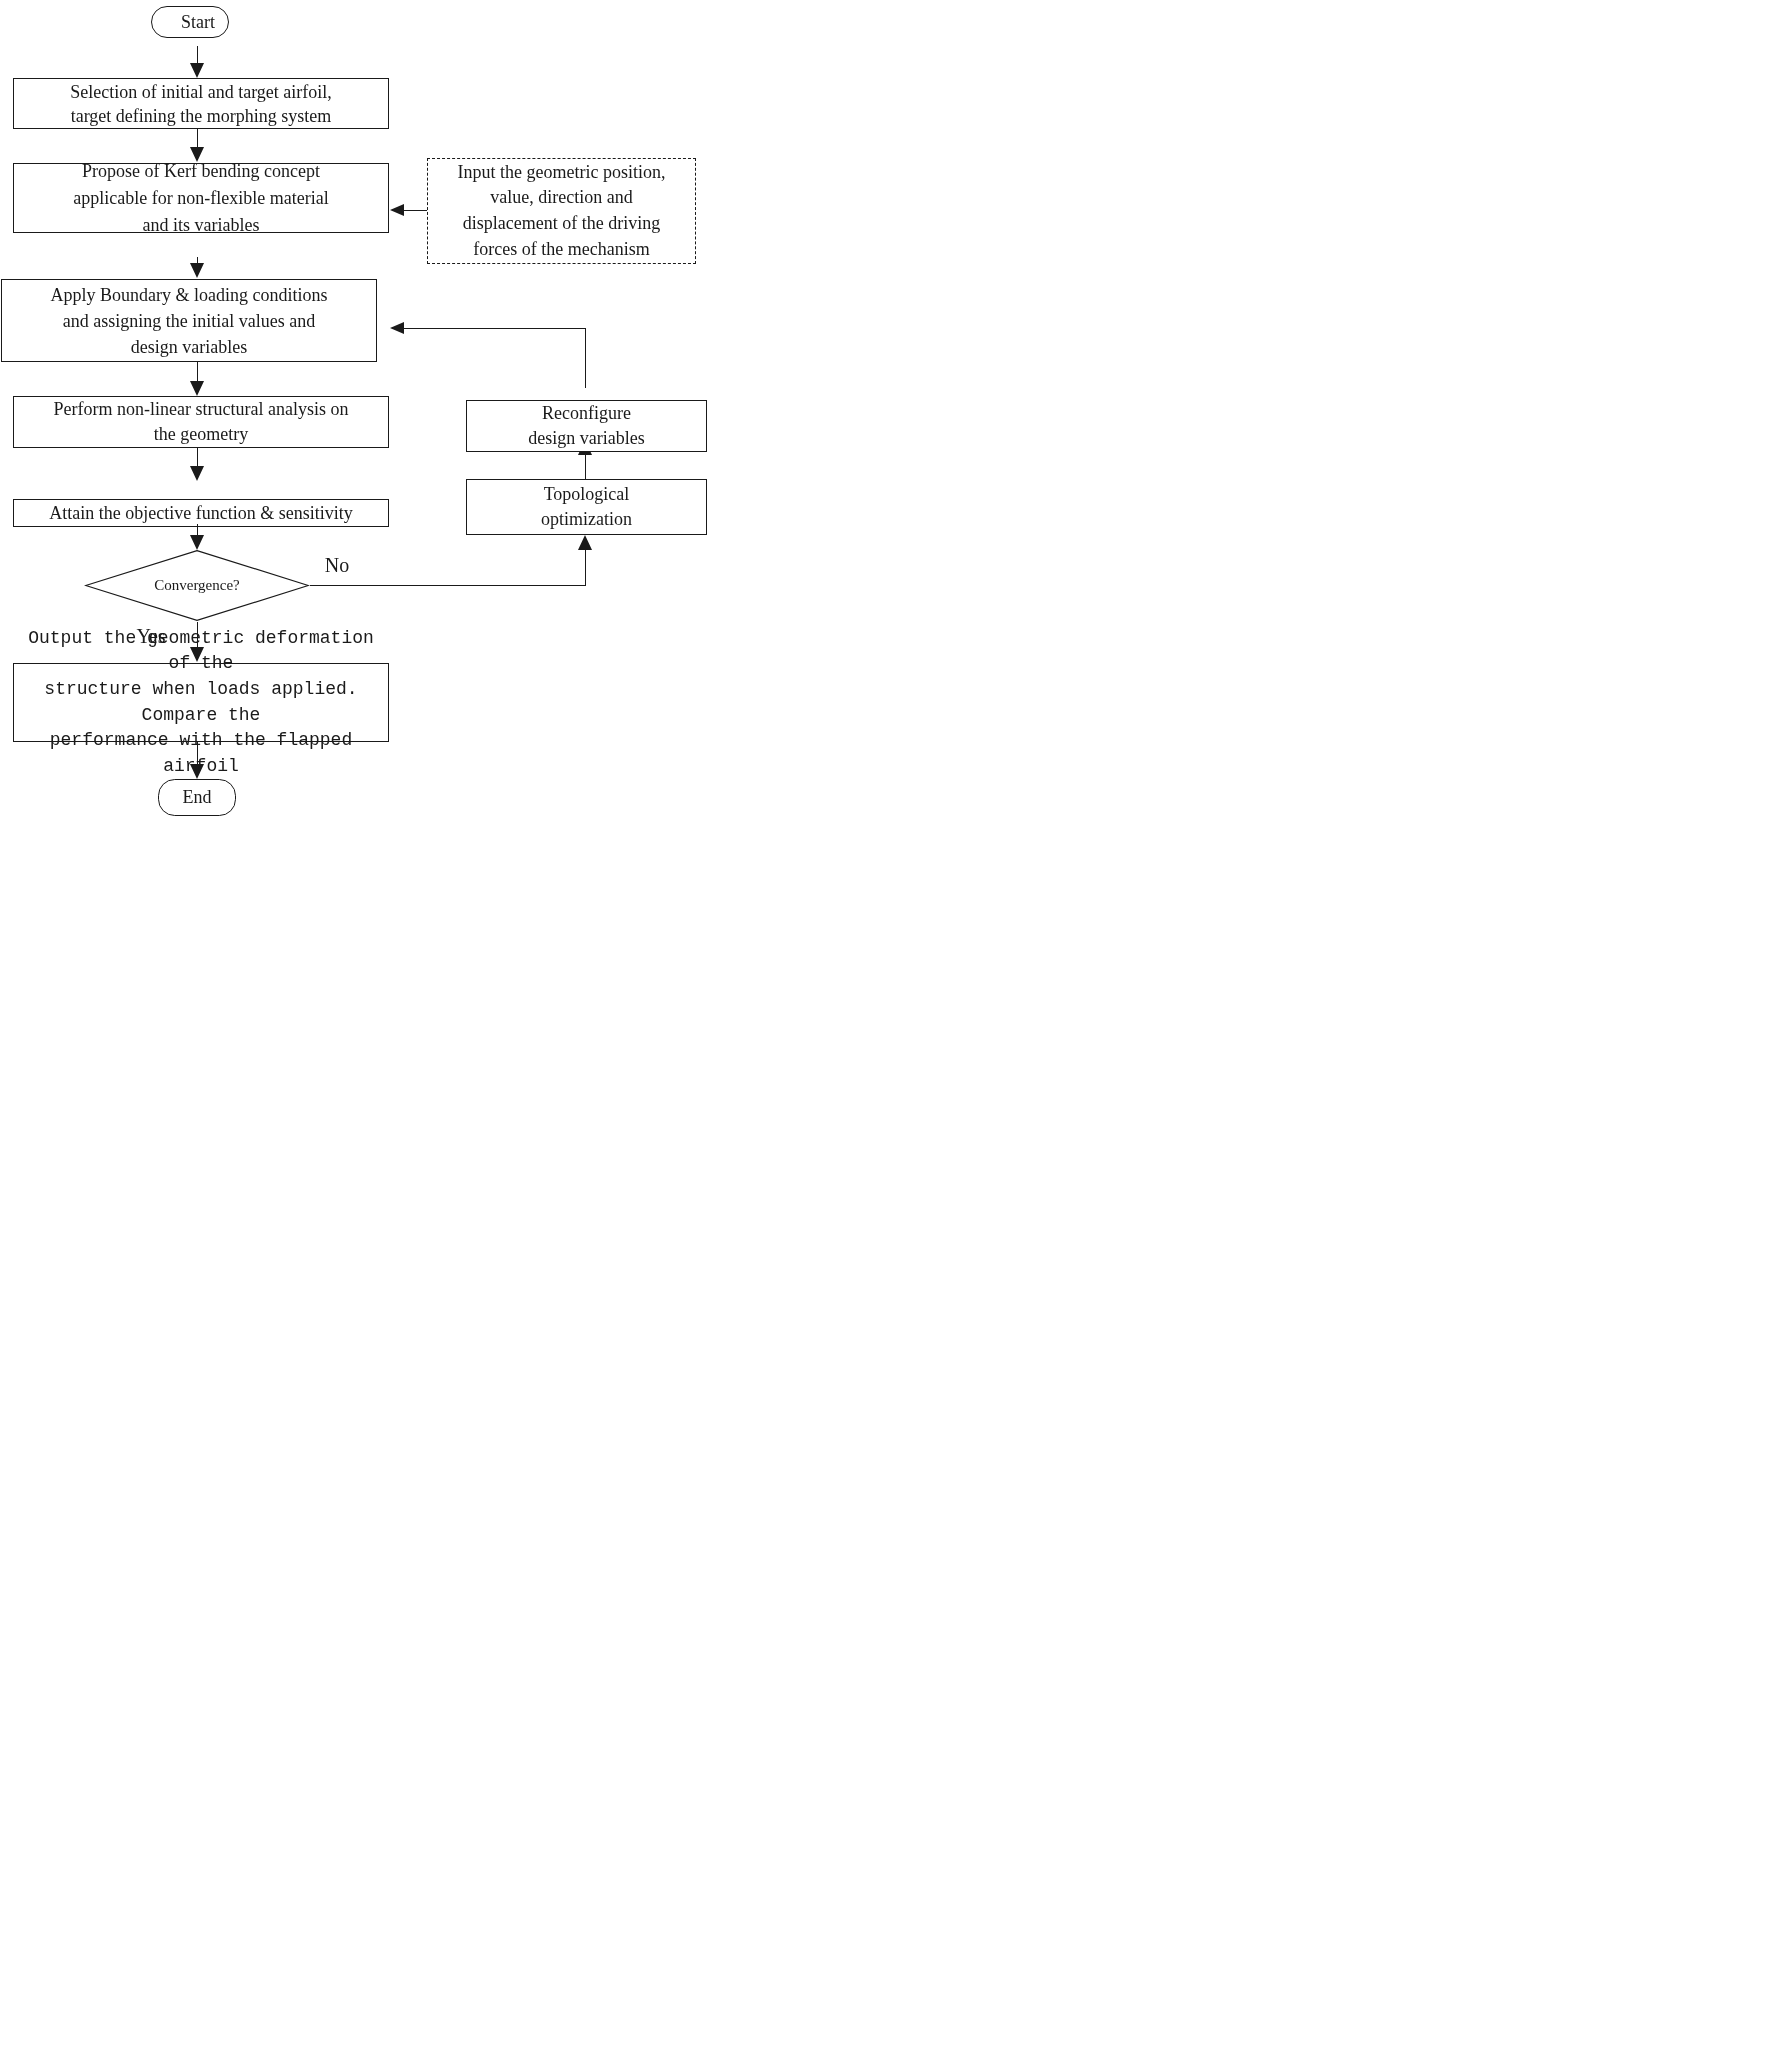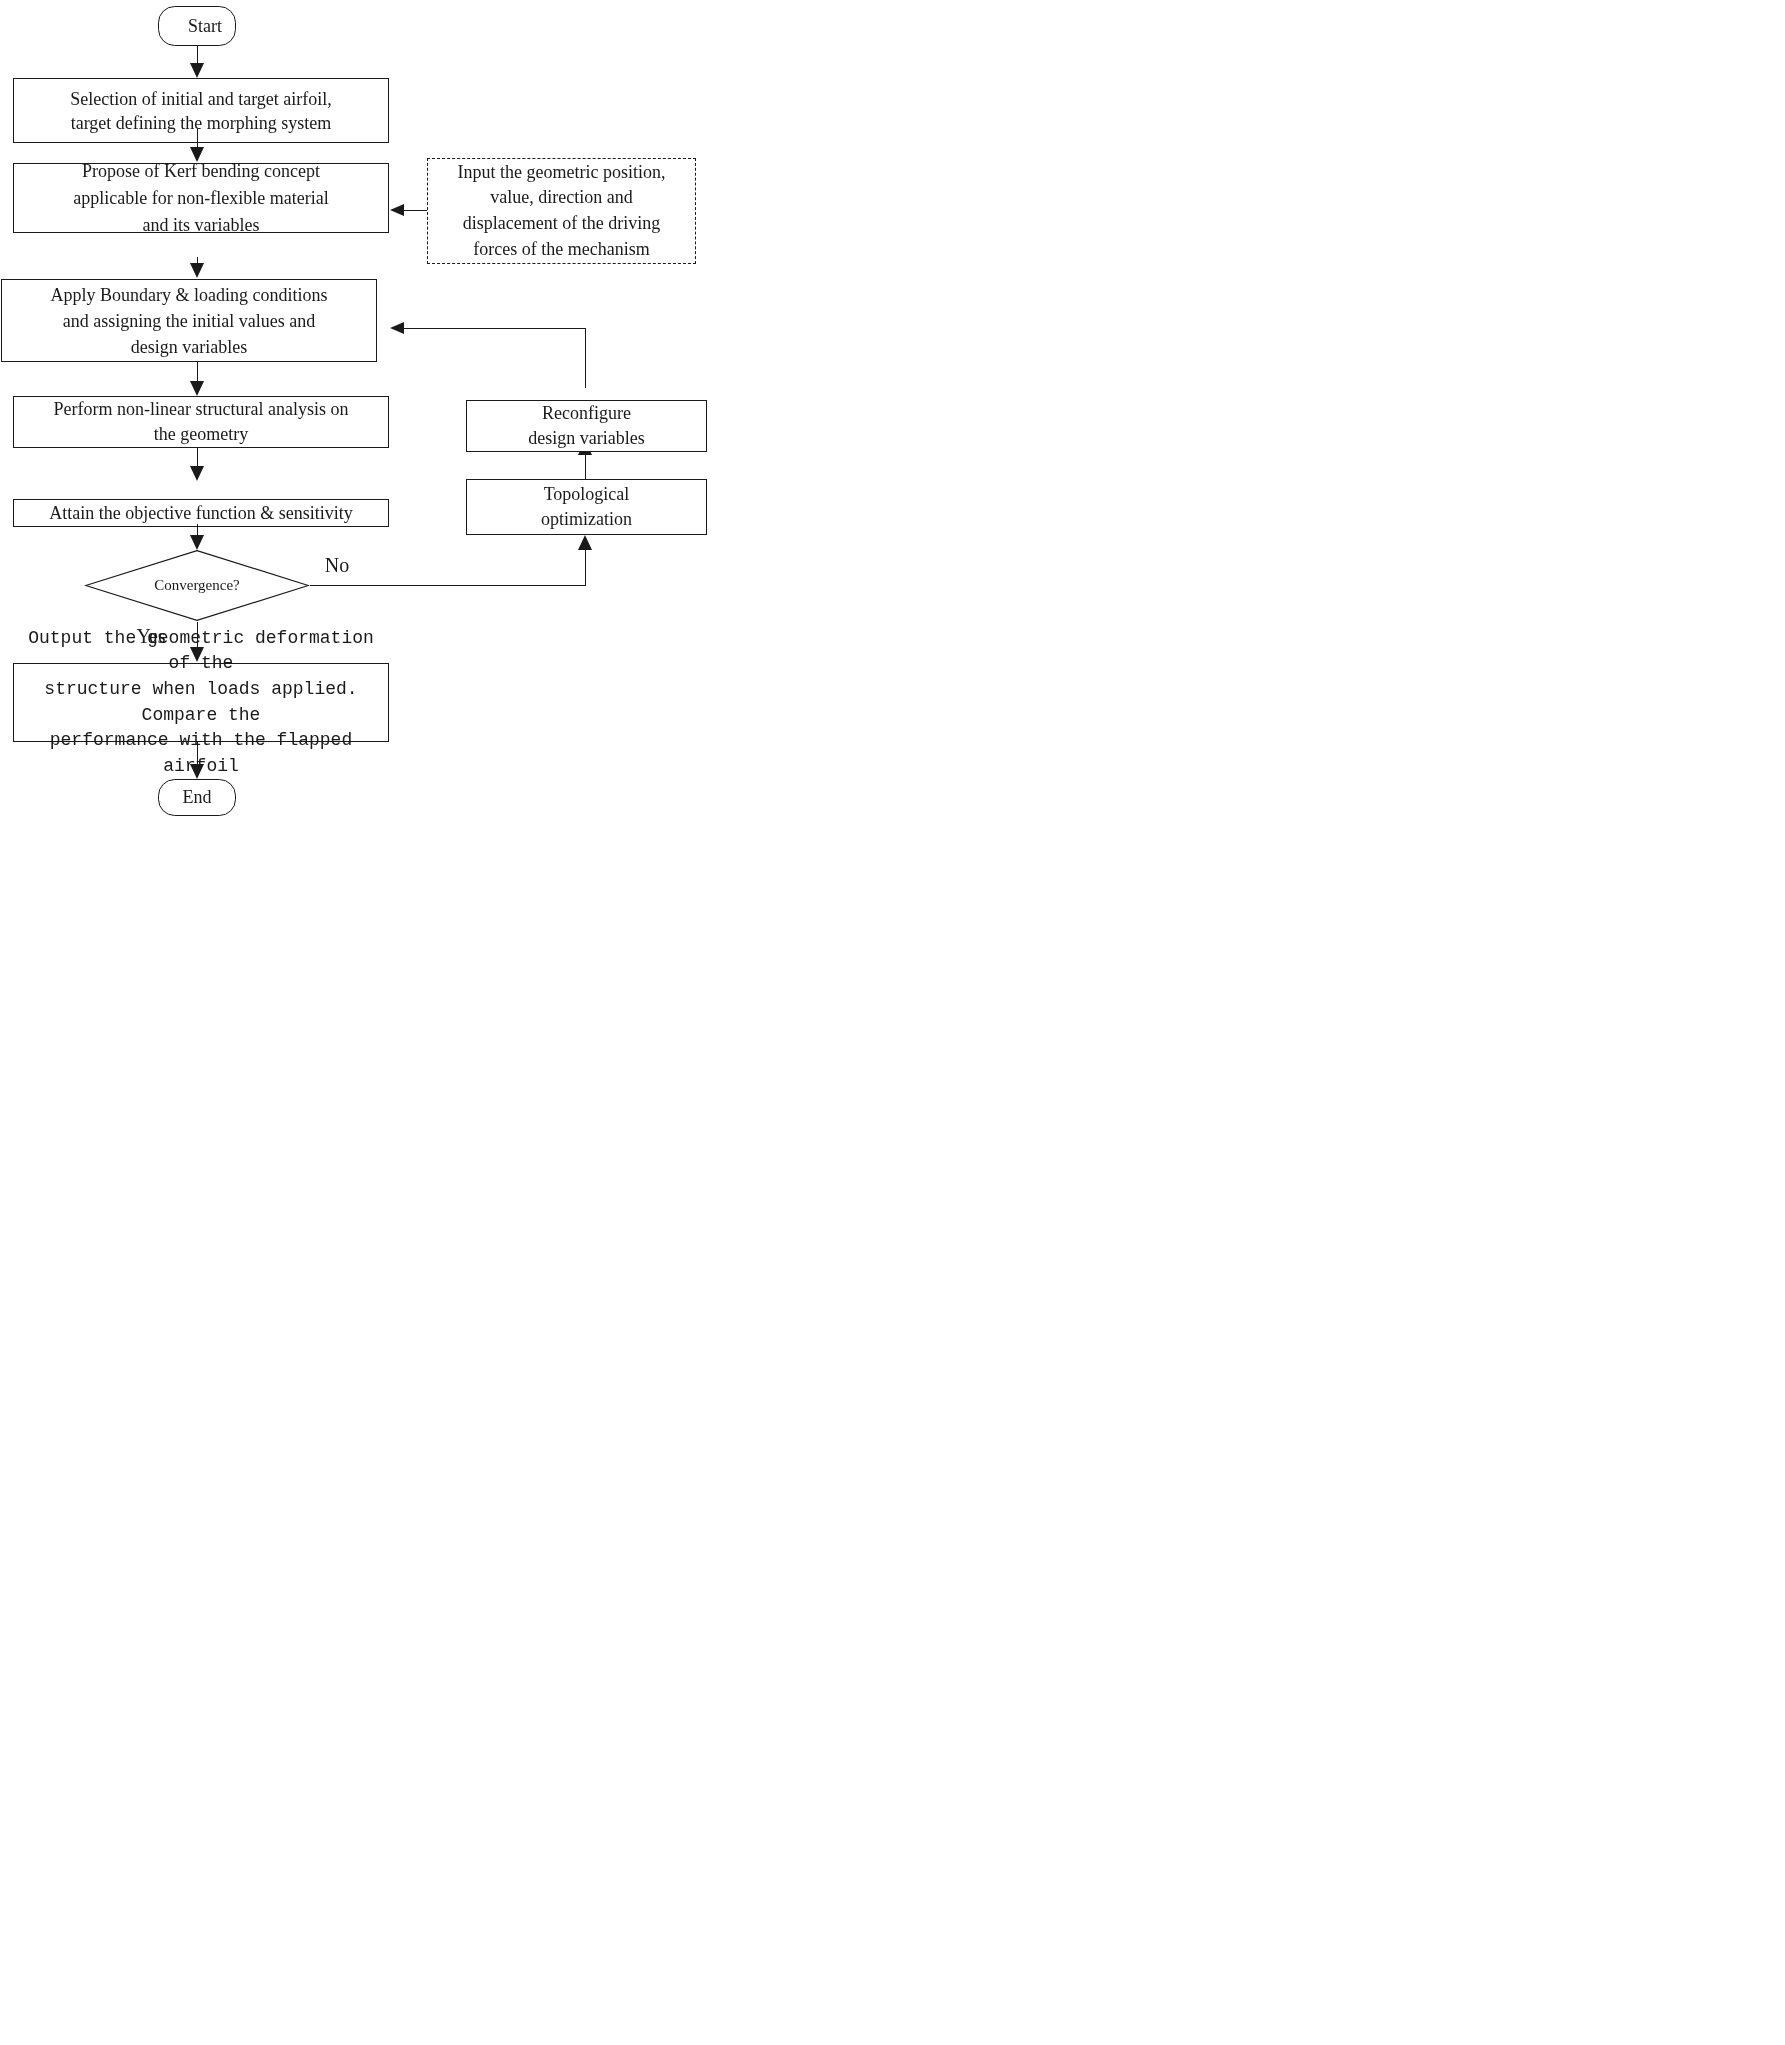--- a/index.html
+++ b/index.html
@@ -42,28 +42,28 @@
     font-size:15px;
   }
   .lh40{line-height:24px;} .lh42{line-height:25px;} .lh43{line-height:25.6px;}
   .lh44{line-height:26px;} .lh46{line-height:27px;}
 </style>
 </head>
 <body>
 
 <div class="canvas">
 
-  <div class="node terminal" style="left:158px;top:6px;width:78px;height:40px;padding-left:16px;">
+  <div class="node terminal" style="left:151px;top:6px;width:78px;height:32px;padding-left:16px;">
     <div>Start</div>
   </div>
 
   <div class="line" style="left:197px;top:46px;width:1.2px;height:18px;"></div>
   <div class="ah ah-down" style="left:190px;top:63px;"></div>
 
-  <div class="node process lh40" style="left:13px;top:78px;width:376px;height:65px;">
+  <div class="node process lh40" style="left:13px;top:78px;width:376px;height:51px;">
     <div>Selection of initial and target airfoil,</div>
     <div>target defining the morphing system</div>
   </div>
 
   <div class="line" style="left:197px;top:129px;width:1.2px;height:19.7px;"></div>
   <div class="ah ah-down" style="left:190px;top:147px;"></div>
 
   <div class="node process lh46" style="left:13px;top:163px;width:376px;height:70px;">
     <div>Propose of Kerf bending concept</div>
     <div>applicable for non-flexible material</div>

